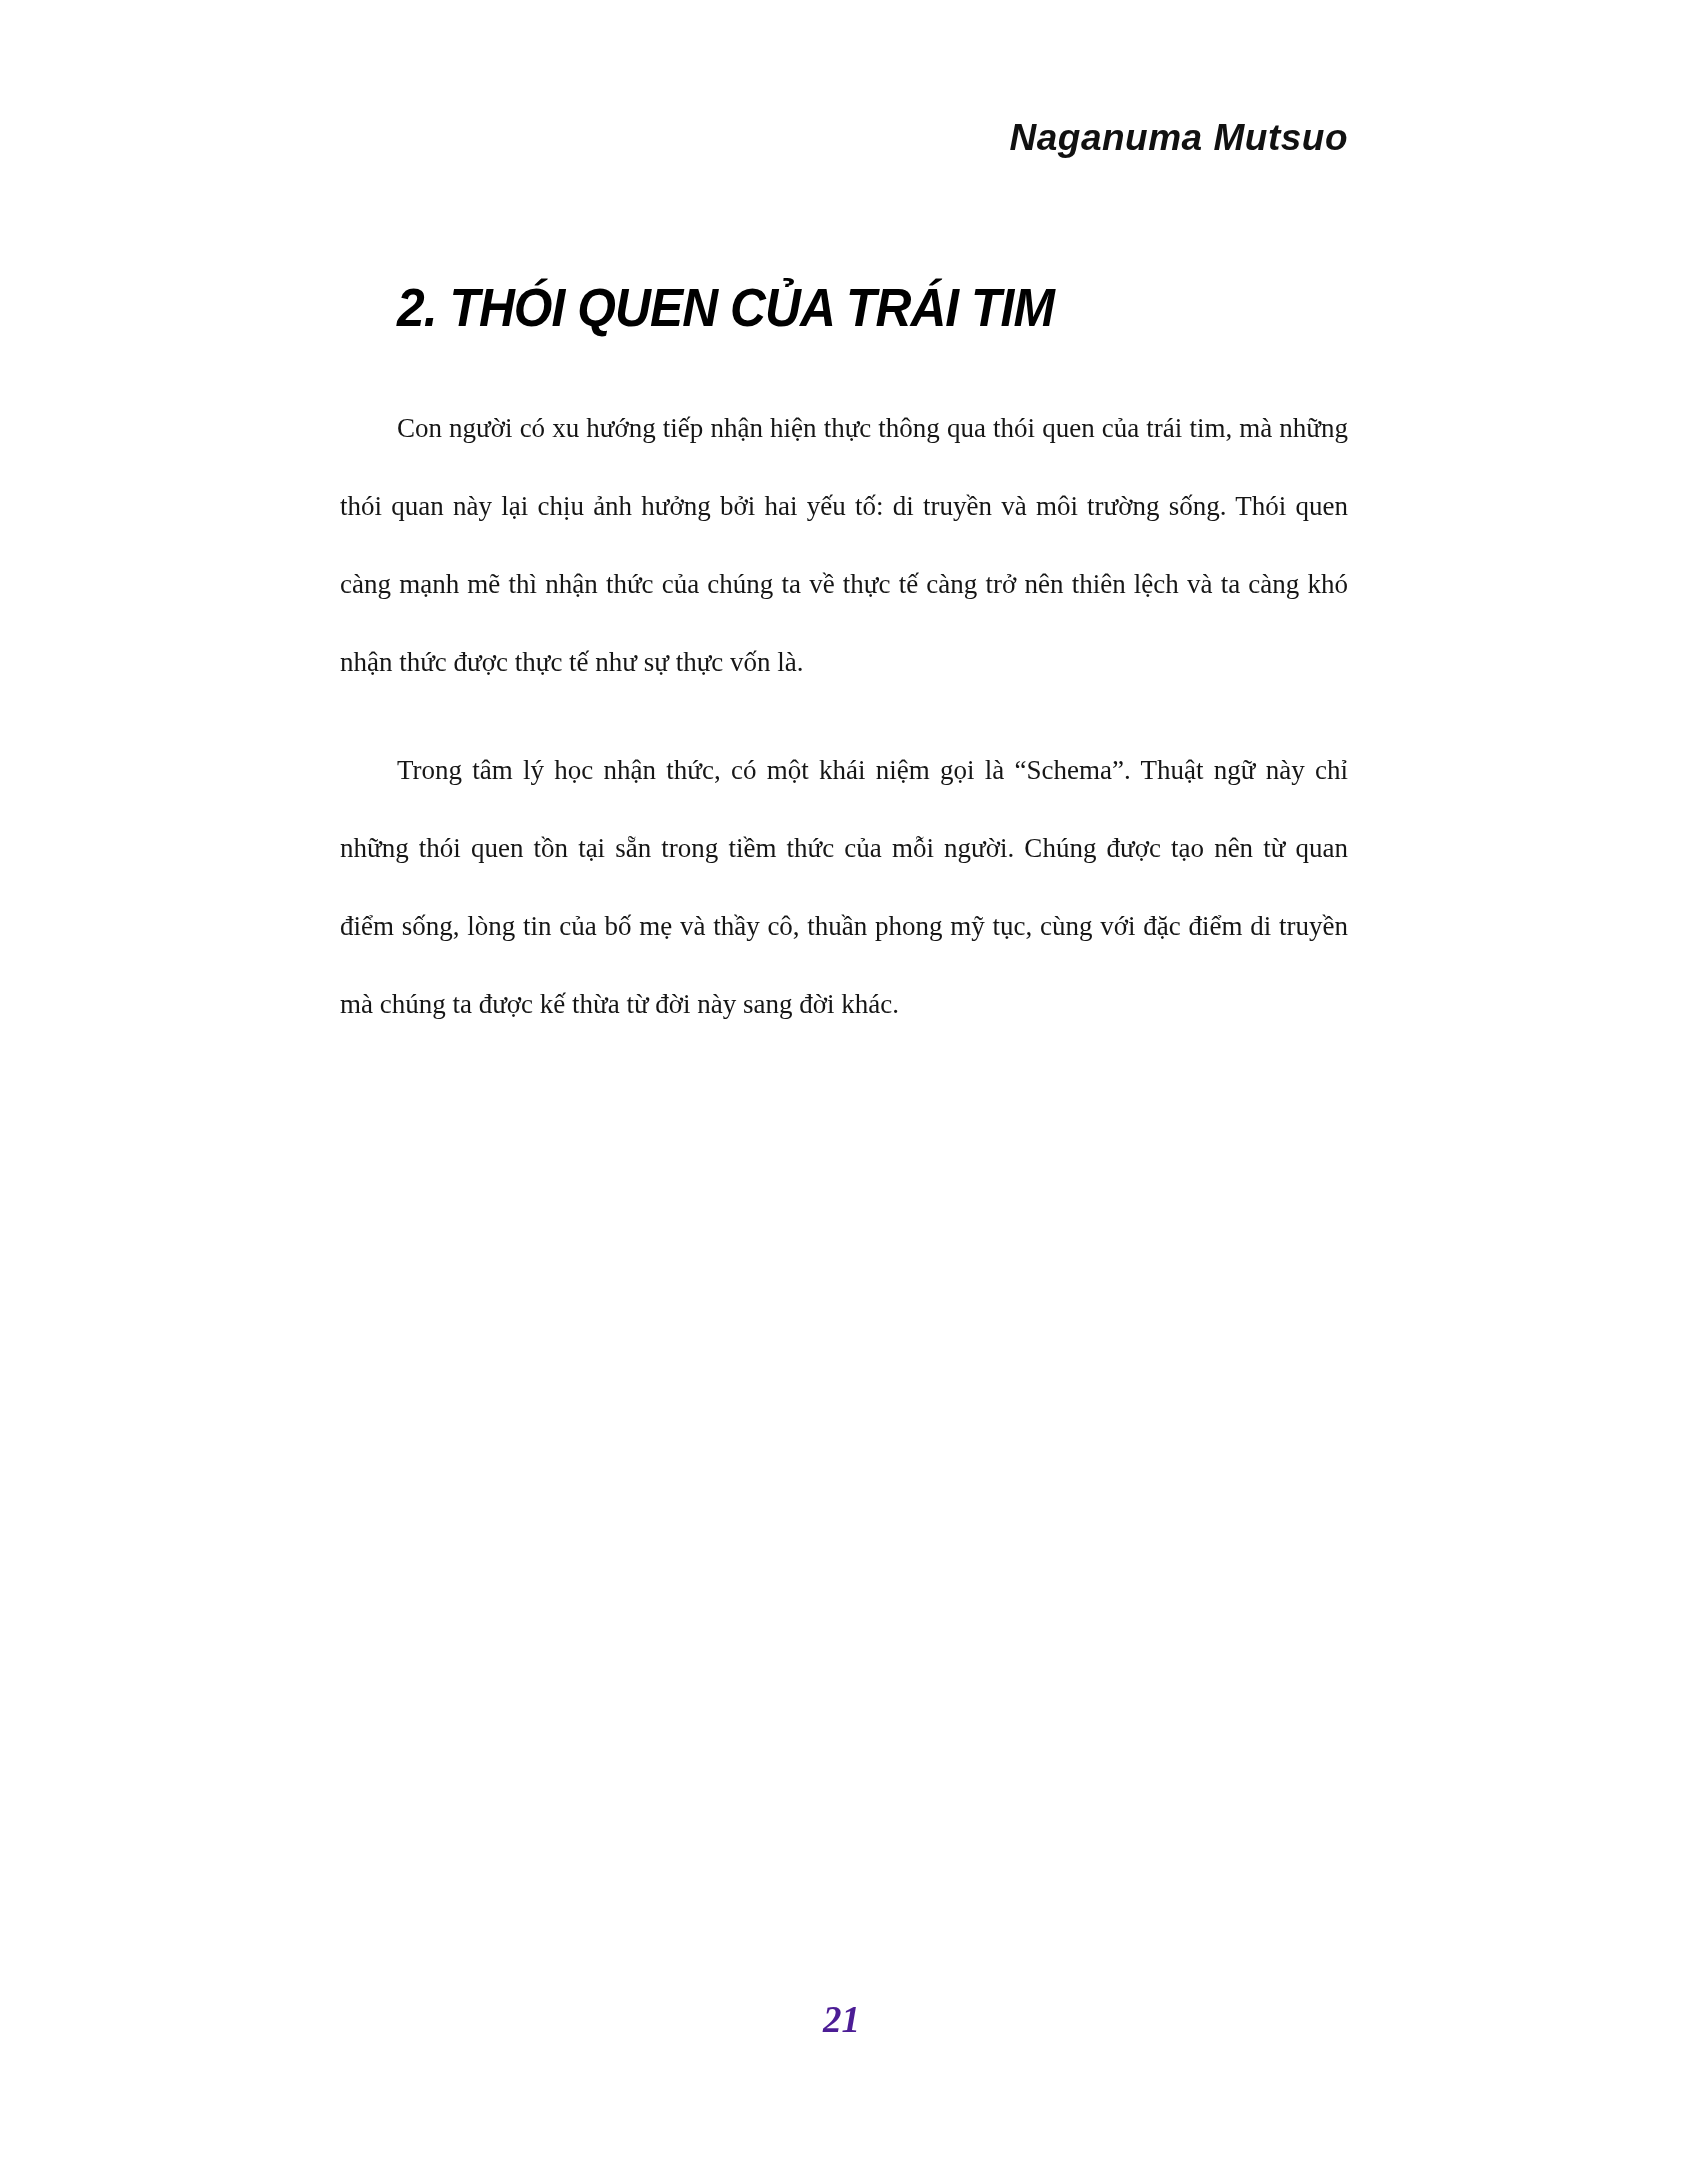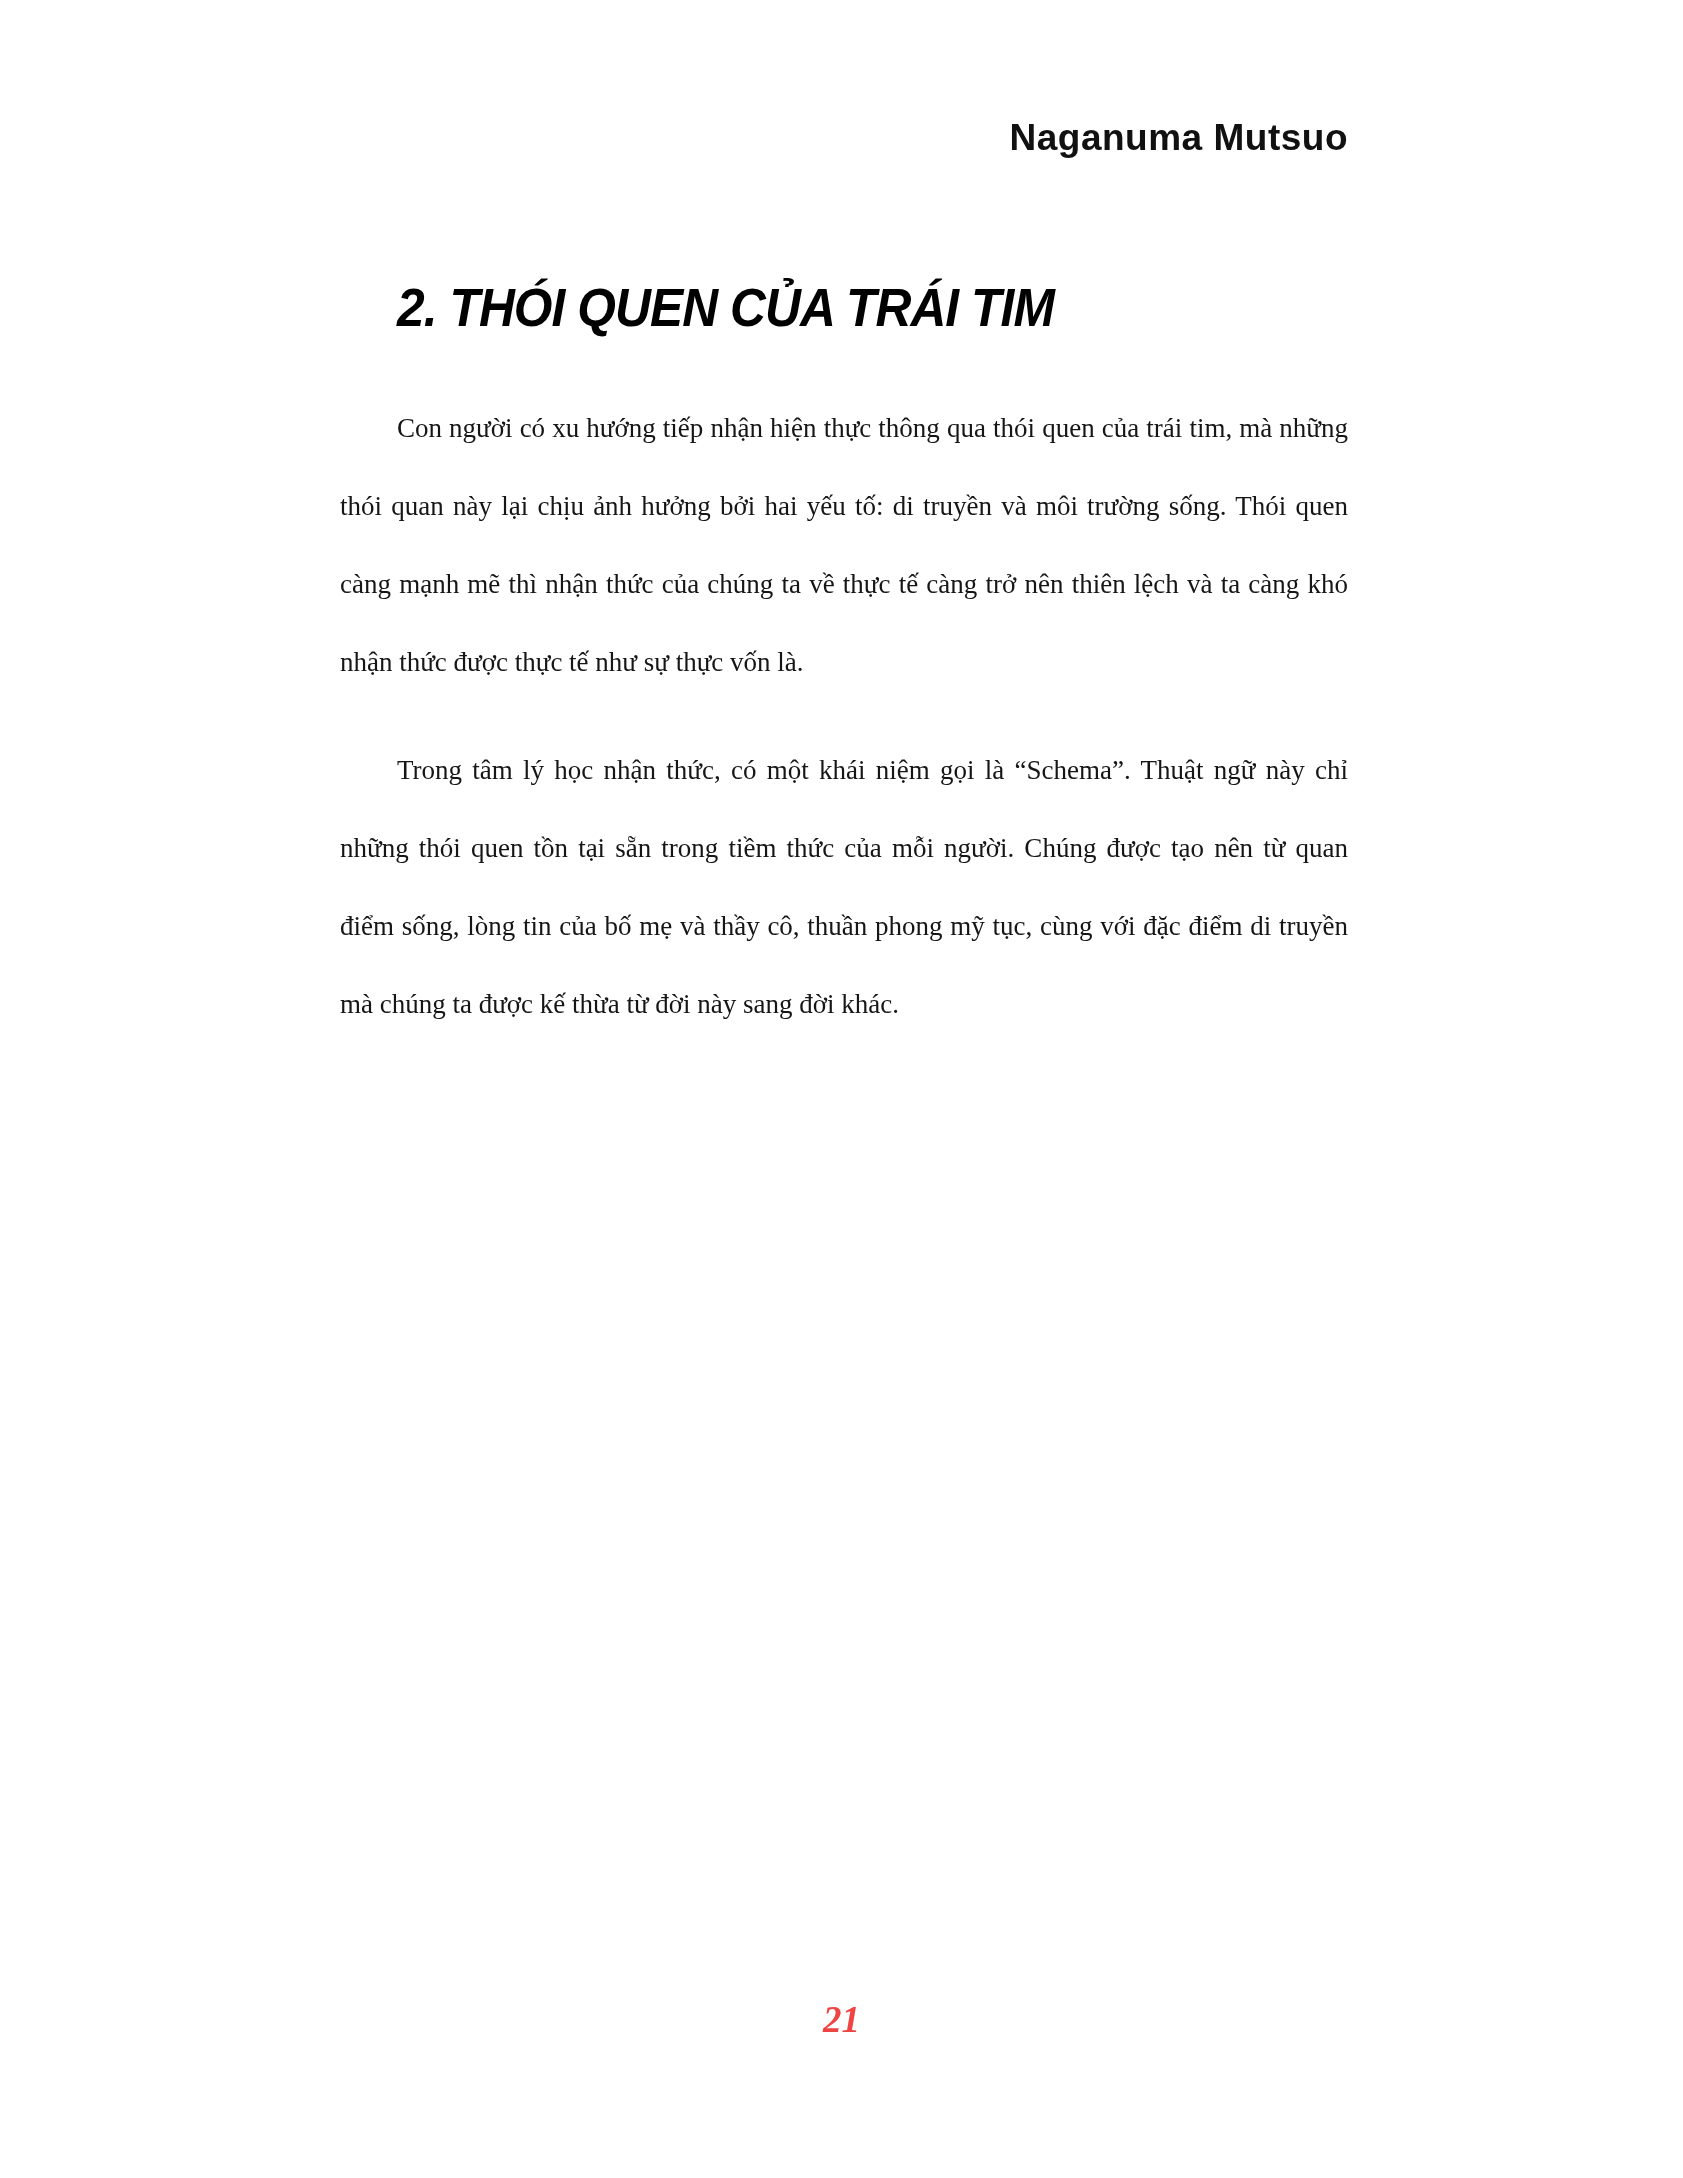--- a/index.html
+++ b/index.html
@@ -20,20 +20,21 @@
   .content {
     position: absolute;
     left: 340px;
     top: 0;
     width: 1008px;
   }
   .running-header {
     margin-top: 117px;
     text-align: right;
     font-family: "Liberation Sans", sans-serif;
+    font-style: italic;
     font-weight: 600;
     font-size: 37px;
     letter-spacing: 0.5px;
     color: #111111;
   }
   .heading {
     margin: 117px 0 0 57px;
     font-family: "Liberation Sans", sans-serif;
     font-style: italic;
     font-weight: 800;
@@ -61,21 +62,21 @@
   .page-number {
     position: absolute;
     left: 0;
     width: 1683px;
     top: 1998px;
     text-align: center;
     font-family: "Liberation Serif", serif;
     font-style: italic;
     font-weight: 600;
     font-size: 37px;
-    color: #ef4444;
+    color: #4c1d95;
   }
 </style>
 </head>
 <body>
 
 <div class="page">
   <div class="content">
     <div class="running-header">Naganuma Mutsuo</div>
     <h1 class="heading">2. THÓI QUEN CỦA TRÁI TIM</h1>
     <div class="body-text">

